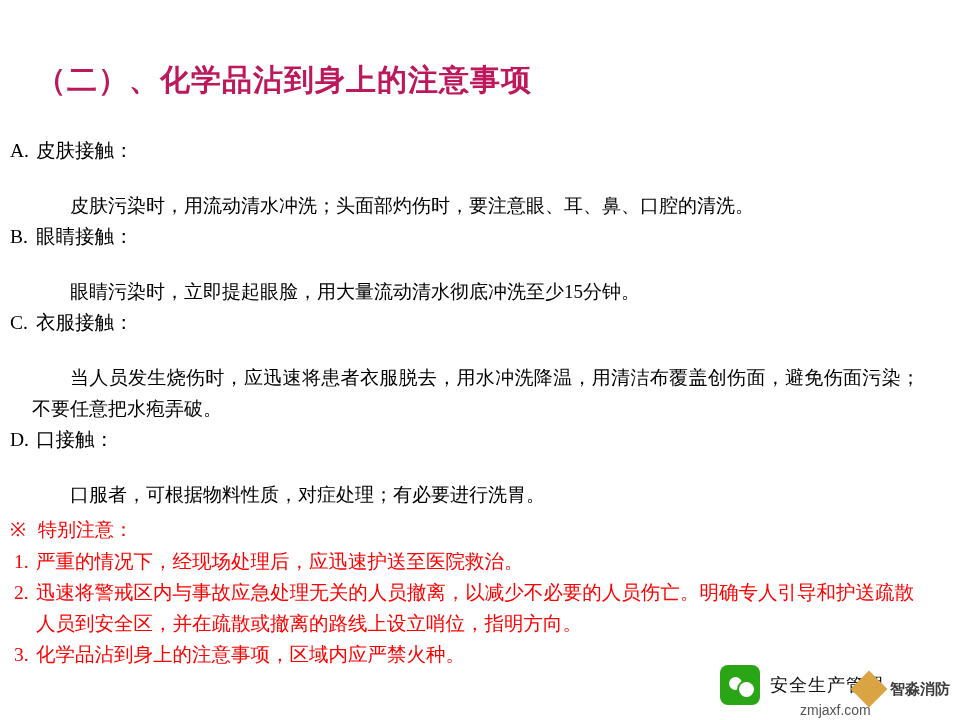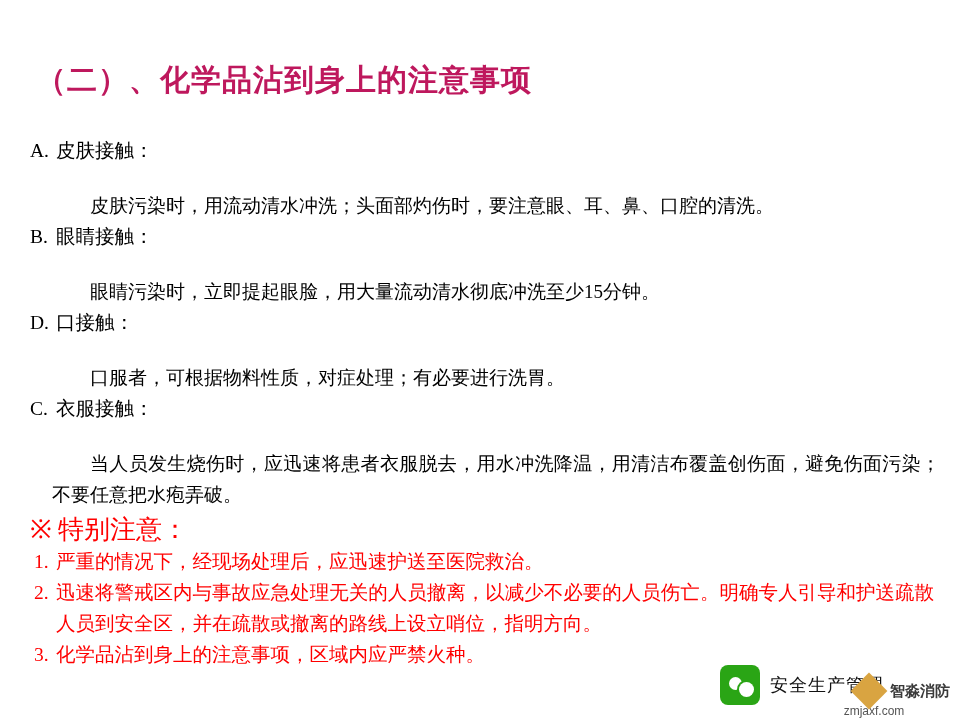--- a/index.html
+++ b/index.html
@@ -26,21 +26,21 @@
     left: 36px;
     top: 60px;
     font-size: 30px;
     font-weight: bold;
     letter-spacing: 1px;
     color: #be185d;
     white-space: nowrap;
   }
   .body-block {
     position: absolute;
-    left: 30px;
+    left: 10px;
     top: 136px;
     width: 920px;
   }
   .item {
     margin-bottom: 1px;
   }
   .lbl {
     font-size: 19.5px;
     line-height: 30px;
     white-space: nowrap;
@@ -56,21 +56,21 @@
     padding-left: 22px;
     padding-right: 10px;
     text-align: justify;
     margin-top: 24px;
   }
   .para b {
     font-weight: normal;
   }
   .note-head {
     color: #ff0000;
-    font-size: 26px;
+    font-size: 19px;
     line-height: 32px;
     margin-top: 4px;
     white-space: nowrap;
   }
   .note-head .star {
     display: inline-block;
     min-width: 28px;
   }
   .red-item {
     color: #ff0000;
@@ -157,23 +157,23 @@
     transform: rotate(45deg);
     background: #d9a441;
     display: inline-block;
   }
   .wm-name {
     font-size: 15px;
     color: #3a3a3a;
     font-weight: bold;
   }
   .wm-url {
-    font-size: 12px;
+    font-size: 14px;
     color: #555555;
-    text-align: center;
+    text-align: left;
     padding-right: 2px;
   }
 </style>
 </head>
 <body>
 
 <div class="slide">
 
   <div class="title">（二）、化学品沾到身上的注意事项</div>
 
@@ -188,30 +188,30 @@
 
     <div class="item">
       <div class="lbl">
         <span class="marker">B.</span><span>眼睛接触：</span>
       </div>
       <div class="para"><span>眼睛污染时，立即提起眼脸，用大量流动清水彻底</span><b>冲洗</b><span>至少15分钟。</span></div>
     </div>
 
     <div class="item">
       <div class="lbl">
+        <span class="marker">C.</span><span>衣服接触：</span>
+      </div>
+      <div class="para">当人员发生烧伤时，应迅速将患者衣服脱去，用水冲洗降温，用清洁布覆盖创伤面，避免伤面污染；不要任意把水疱弄破。</div>
+    </div>
+
+    <div class="item">
+      <div class="lbl">
         <span class="marker">D.</span><span>口接触：</span>
       </div>
       <div class="para"><span>口服者，可根据物料性质，对症处理；有必要进行</span><b>洗胃</b><span>。</span></div>
-    </div>
-
-    <div class="item">
-      <div class="lbl">
-        <span class="marker">C.</span><span>衣服接触：</span>
-      </div>
-      <div class="para">当人员发生烧伤时，应迅速将患者衣服脱去，用水冲洗降温，用清洁布覆盖创伤面，避免伤面污染；不要任意把水疱弄破。</div>
     </div>
 
     <div class="note-head">
       <span class="star">※</span><span>特别注意：</span>
     </div>
 
     <div class="red-item"><span class="num">1.</span><span>严重的情况下，经现场处理后，应迅速护送至医院救治。</span></div>
     <div class="red-item"><span class="num">2.</span><span>迅速将警戒区内与事故应急处理无关的人员撤离，以减少不必要的人员伤亡。明确专人引导和护送疏散人员到安全区，并在疏散或撤离的路线上设立哨位，指明方向。</span></div>
     <div class="red-item"><span class="num">3.</span><span>化学品沾到身上的注意事项，区域内应严禁火种。</span></div>
 

